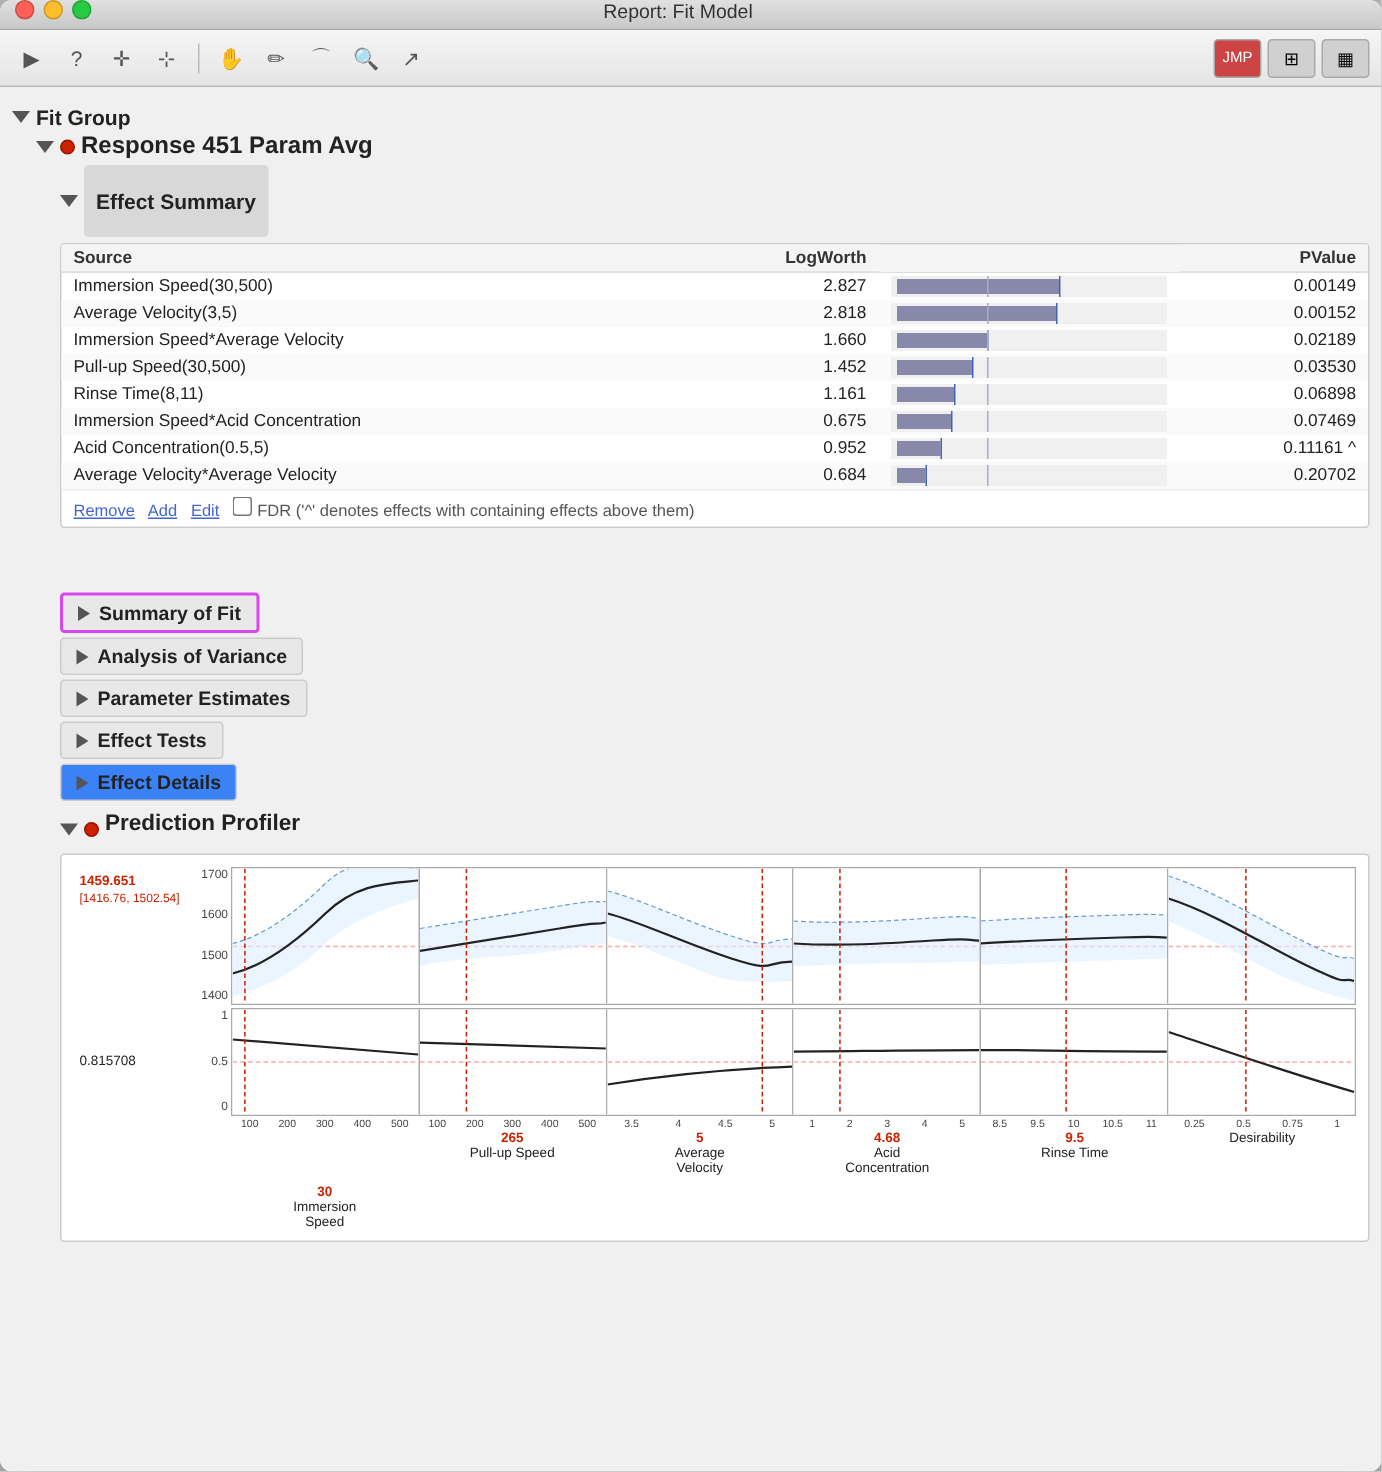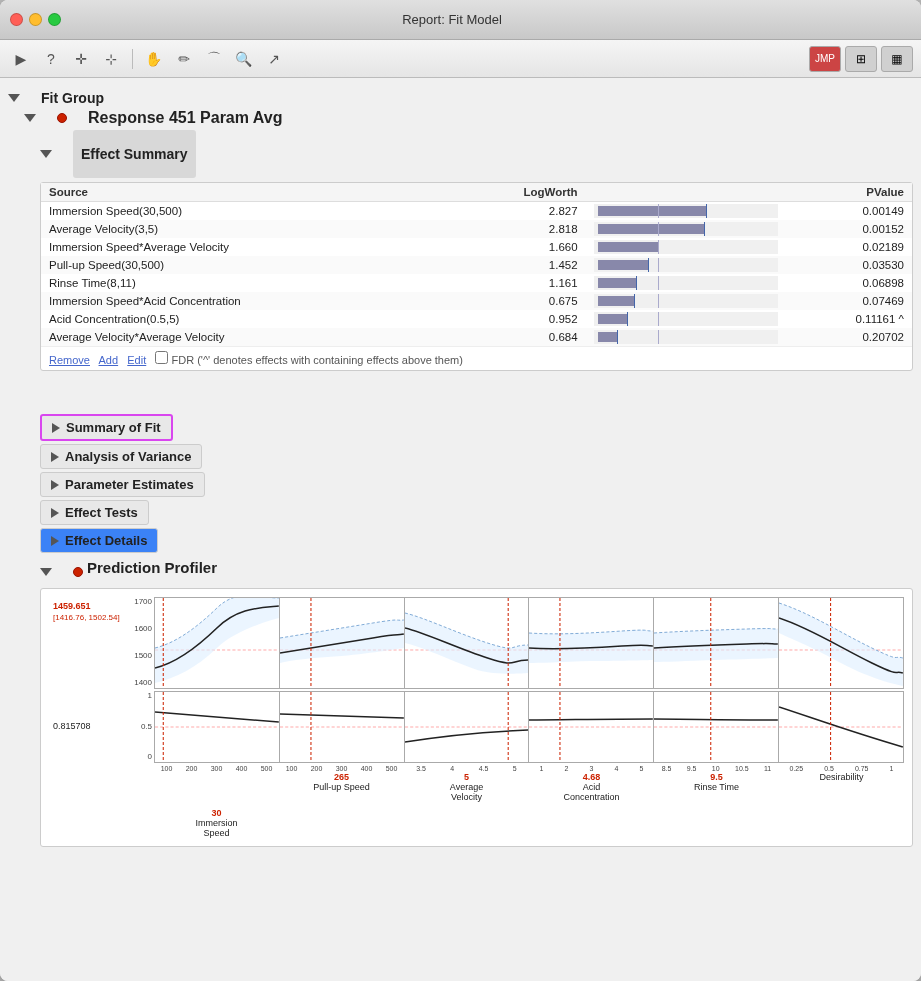--- a/index.html
+++ b/index.html
@@ -17,23 +17,23 @@
       min-height: 981px;
       background: #ececec;
       border-radius: 8px;
       box-shadow: 0 4px 20px rgba(0,0,0,0.4);
       overflow: hidden;
       display: flex;
       flex-direction: column;
     }
     .titlebar {
       background: linear-gradient(to bottom, #e0e0e0, #c8c8c8);
-      height: 40px;
-      display: flex;
-      align-items: center;
+      height: 20px;
+      display: flex;
+      align-items: flex-start;
       padding: 0 10px;
       border-bottom: 1px solid #aaa;
       flex-shrink: 0;
     }
     .traffic-lights {
       display: flex;
       gap: 6px;
       margin-right: 12px;
     }
     .tl {
@@ -215,21 +215,21 @@
       display: inline-block;
       width: 10px;
       height: 10px;
       background: #cc2200;
       border-radius: 50%;
       border: 1px solid #991100;
     }
     .section-row {
       display: flex;
       align-items: center;
-      gap: 21px;
+      gap: 4px;
       margin: 3px 0;
     }
   </style>
 </head>
 <body>
 
 <div class="window">
 
   <div class="titlebar">
     <div class="traffic-lights">

